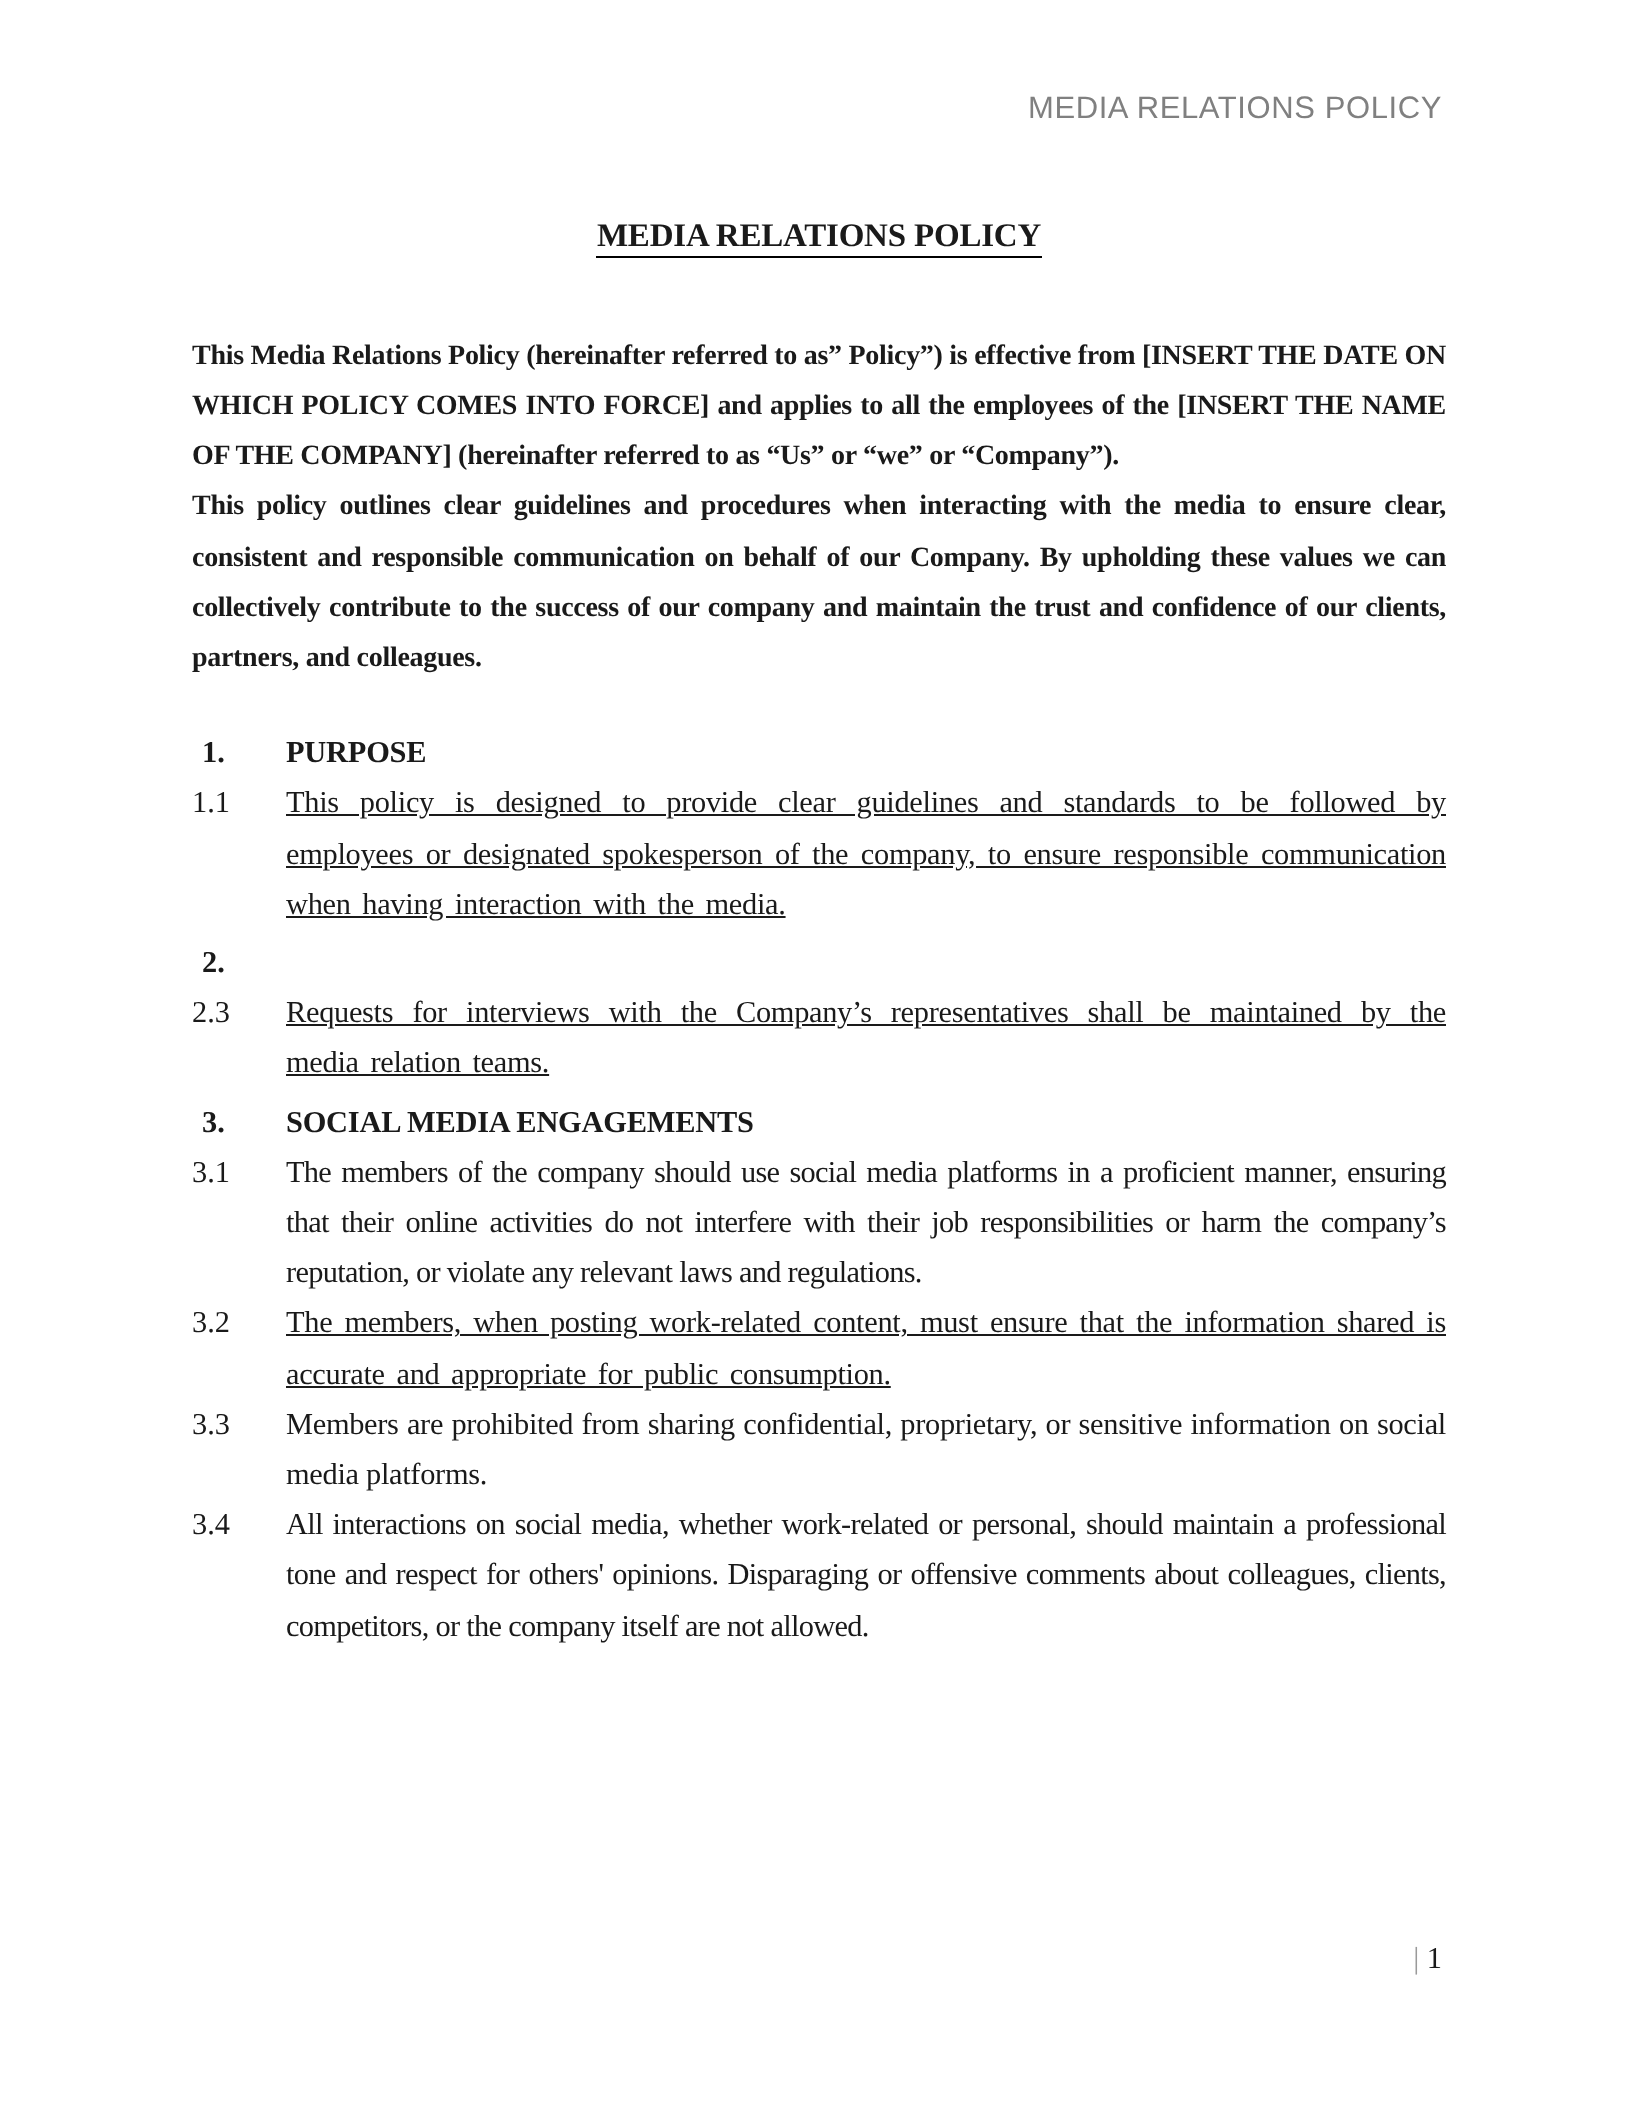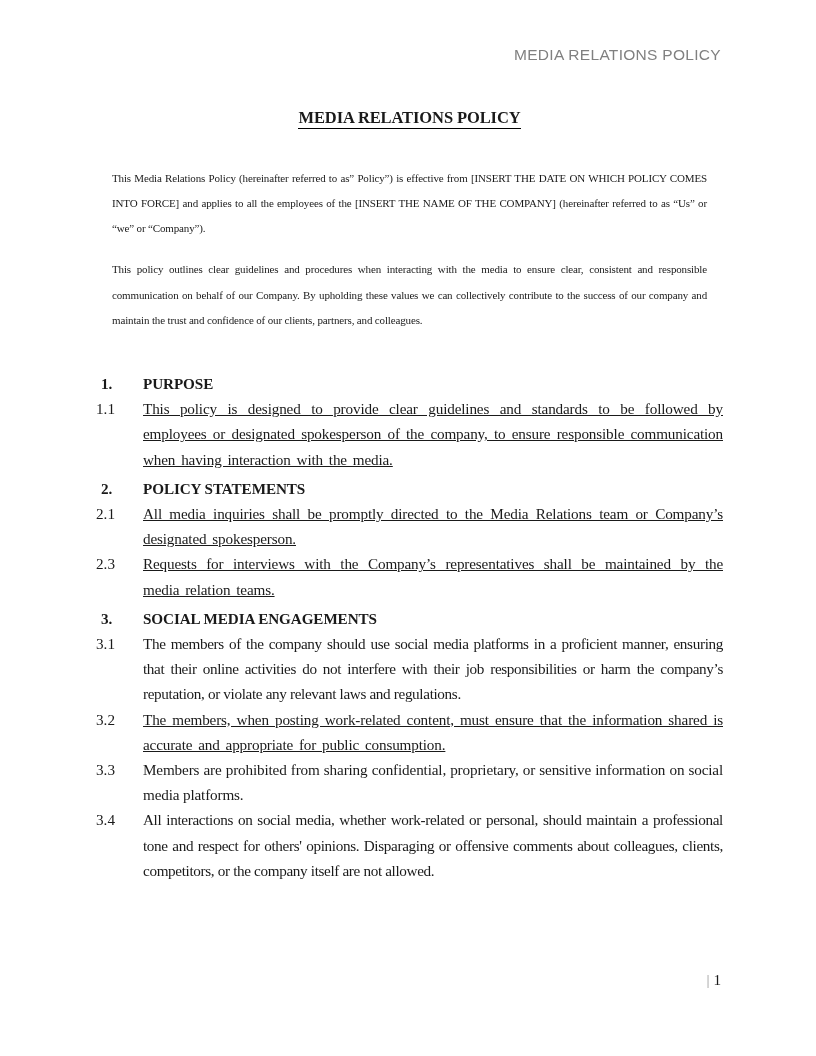--- a/index.html
+++ b/index.html
@@ -50,26 +50,27 @@
     letter-spacing: -0.1px;
     margin: 0 0 38px 0;
     line-height: 1.2;
   }
   .doc-title span {
     border-bottom: 1.4px solid #000;
     padding-bottom: 1px;
   }
 
   p.para {
-    margin: 16px;
+    margin: 0;
     text-align: justify;
-    font-size: 11px;
+    font-size: 14px;
     line-height: 25.2px;
     text-justify: inter-word;
     letter-spacing: -0.15px;
+    font-weight: bold;
   }
   p.para + p.para { margin-top: 0; }
 
   .intro-gap { height: 18px; }
 
   
   .section-heading {
     display: flex;
     align-items: baseline;
     font-weight: bold;
@@ -143,25 +144,20 @@
       <span class="num">1.</span>
       <span class="heading-text">PURPOSE</span>
     </div>
     <div class="clause">
       <span class="num">1.1</span>
       <span class="clause-text loose">This policy is designed to provide clear guidelines and standards to be followed by employees or designated spokesperson of the company, to ensure responsible communication when having interaction with the media.</span>
     </div>
 
     <div class="section-heading">
       <span class="num">2.</span>
-      <span class="heading-text">POLICY STATEMENTS</span>
-    </div>
-    <div class="clause">
-      <span class="num">2.1</span>
-      <span class="clause-text loose">All media inquiries shall be promptly directed to the Media Relations team or Company’s designated spokesperson.</span>
     </div>
     <div class="clause">
       <span class="num">2.3</span>
       <span class="clause-text loose">Requests for interviews with the Company’s representatives shall be maintained by the media relation teams.</span>
     </div>
 
     <div class="section-heading">
       <span class="num">3.</span>
       <span class="heading-text">SOCIAL MEDIA ENGAGEMENTS</span>
     </div>

